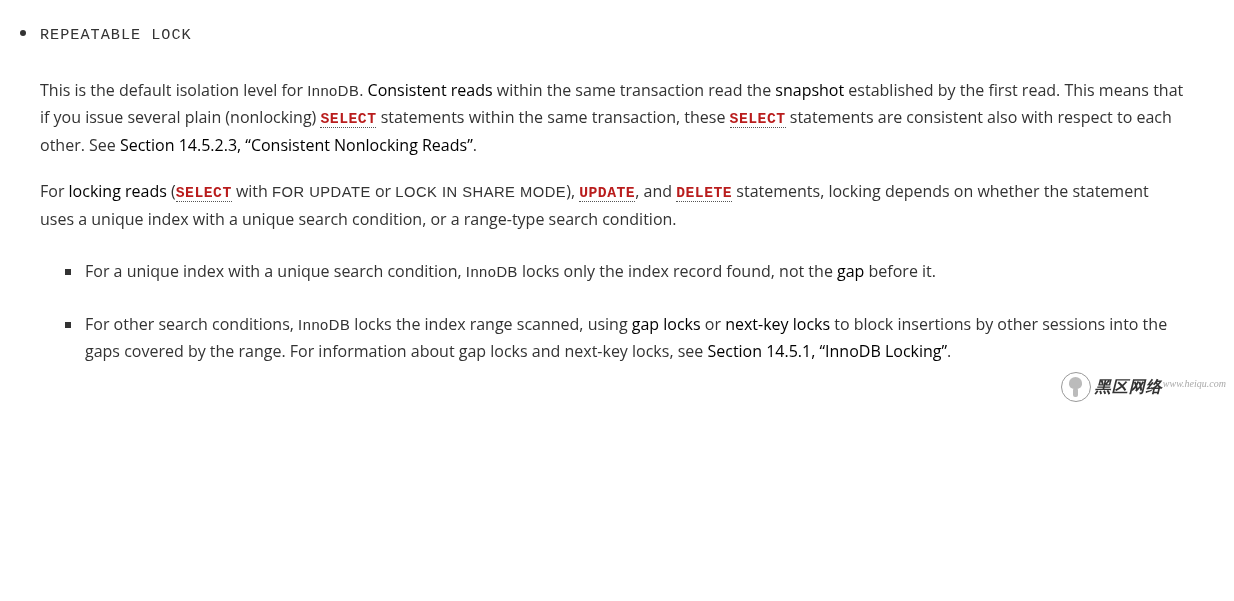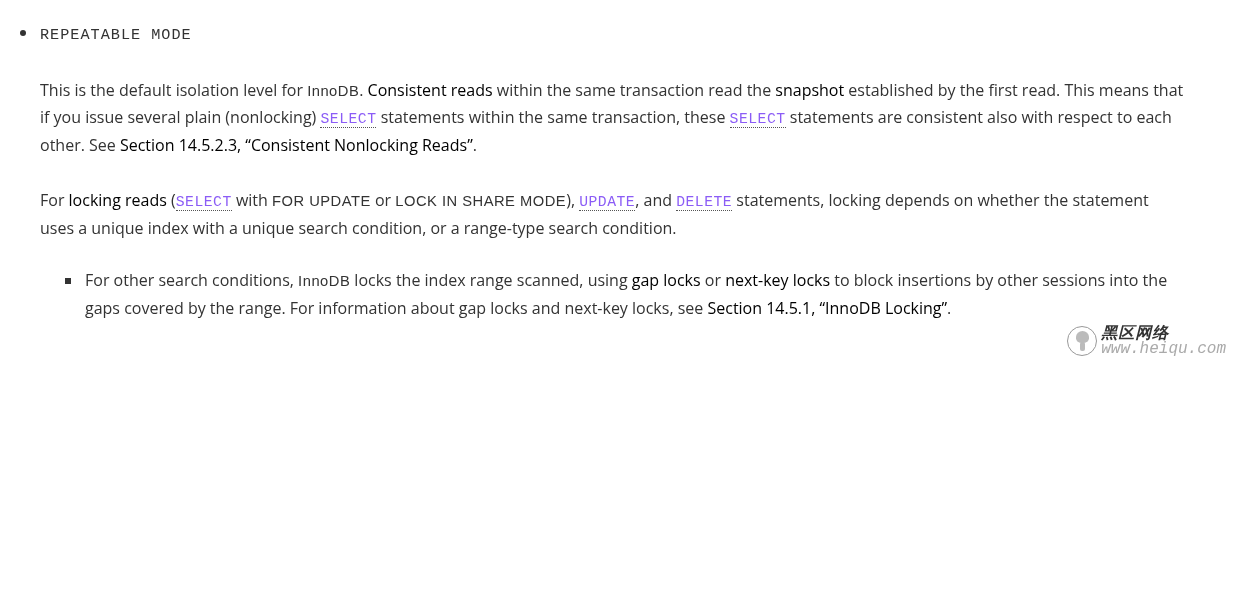--- a/index.html
+++ b/index.html
@@ -64,28 +64,29 @@
     .term-title {
       font-family: "Courier New", Courier, monospace;
       letter-spacing: 1px;
       font-size: 0.95em;
     }
     a {
       color: #000000;
       text-decoration: none;
     }
     .link-literal {
-      color: #8b5cf6;
+      color: #b91c1c;
       border-bottom: 1px dotted #555;
       font-family: "Courier New", Courier, monospace;
       font-size: 0.92em;
       letter-spacing: 0.5px;
+      font-weight: bold;
     }
     p {
-      margin-top: 28px;
+      margin-top: 19px;
     }
     p:first-of-type {
       margin-top: 28px;
     }
     .watermark {
       position: absolute;
       right: 8px;
       bottom: 8px;
       display: flex;
       align-items: center;
@@ -115,55 +116,58 @@
       content: "";
       width: 5px;
       height: 9px;
       background: #bbb;
       border-radius: 2px;
       position: absolute;
       bottom: 4px;
     }
     .watermark-text {
       display: flex;
-      flex-direction: column;
+      flex-direction: row;
       line-height: 1.1;
     }
     .watermark-title {
       font-family: "SimHei", "Microsoft YaHei", sans-serif;
       font-size: 16px;
       font-weight: bold;
       font-style: italic;
       color: #333;
       letter-spacing: 1px;
     }
     .watermark-url {
-      font-family: Liberation Mono, monospace;
-      font-size: 16px;
+      font-family: Liberation Serif, serif;
+      font-size: 10px;
       color: #aaa;
       font-style: italic;
       text-align: center;
     }
   </style>
 </head>
 <body>
 
 <ul class="outer-list">
   <li>
-    <span class="term-title">REPEATABLE MODE</span>
+    <span class="term-title">REPEATABLE LOCK</span>
 
     <p>
       <span>This is the default isolation level for </span><code class="literal">InnoDB</code><span>. </span><a href="#">Consistent reads</a><span> within the same transaction read the </span><a href="#">snapshot</a><span> established by the first read. This means that if you issue several plain (nonlocking) </span><a href="#" class="link-literal">SELECT</a><span> statements within the same transaction, these </span><a href="#" class="link-literal">SELECT</a><span> statements are consistent also with respect to each other. See </span><a href="#">Section 14.5.2.3, “Consistent Nonlocking Reads”</a><span>.</span>
     </p>
 
     <p>
       <span>For </span><a href="#">locking reads</a><span> (</span><a href="#" class="link-literal">SELECT</a><span> with </span><code class="literal">FOR UPDATE</code><span> or </span><code class="literal">LOCK IN SHARE MODE</code><span>), </span><a href="#" class="link-literal">UPDATE</a><span>, and </span><a href="#" class="link-literal">DELETE</a><span> statements, locking depends on whether the statement uses a unique index with a unique search condition, or a range-type search condition.</span>
     </p>
 
     <ul class="inner-list">
+      <li>
+        <span>For a unique index with a unique search condition, </span><code class="literal">InnoDB</code><span> locks only the index record found, not the </span><a href="#">gap</a><span> before it.</span>
+      </li>
       <li>
         <span>For other search conditions, </span><code class="literal">InnoDB</code><span> locks the index range scanned, using </span><a href="#">gap locks</a><span> or </span><a href="#">next-key locks</a><span> to block insertions by other sessions into the gaps covered by the range. For information about gap locks and next-key locks, see </span><a href="#">Section 14.5.1, “InnoDB Locking”</a><span>.</span>
       </li>
     </ul>
   </li>
 </ul>
 
 <div class="watermark">
   <div class="watermark-logo"></div>
   <div class="watermark-text">

